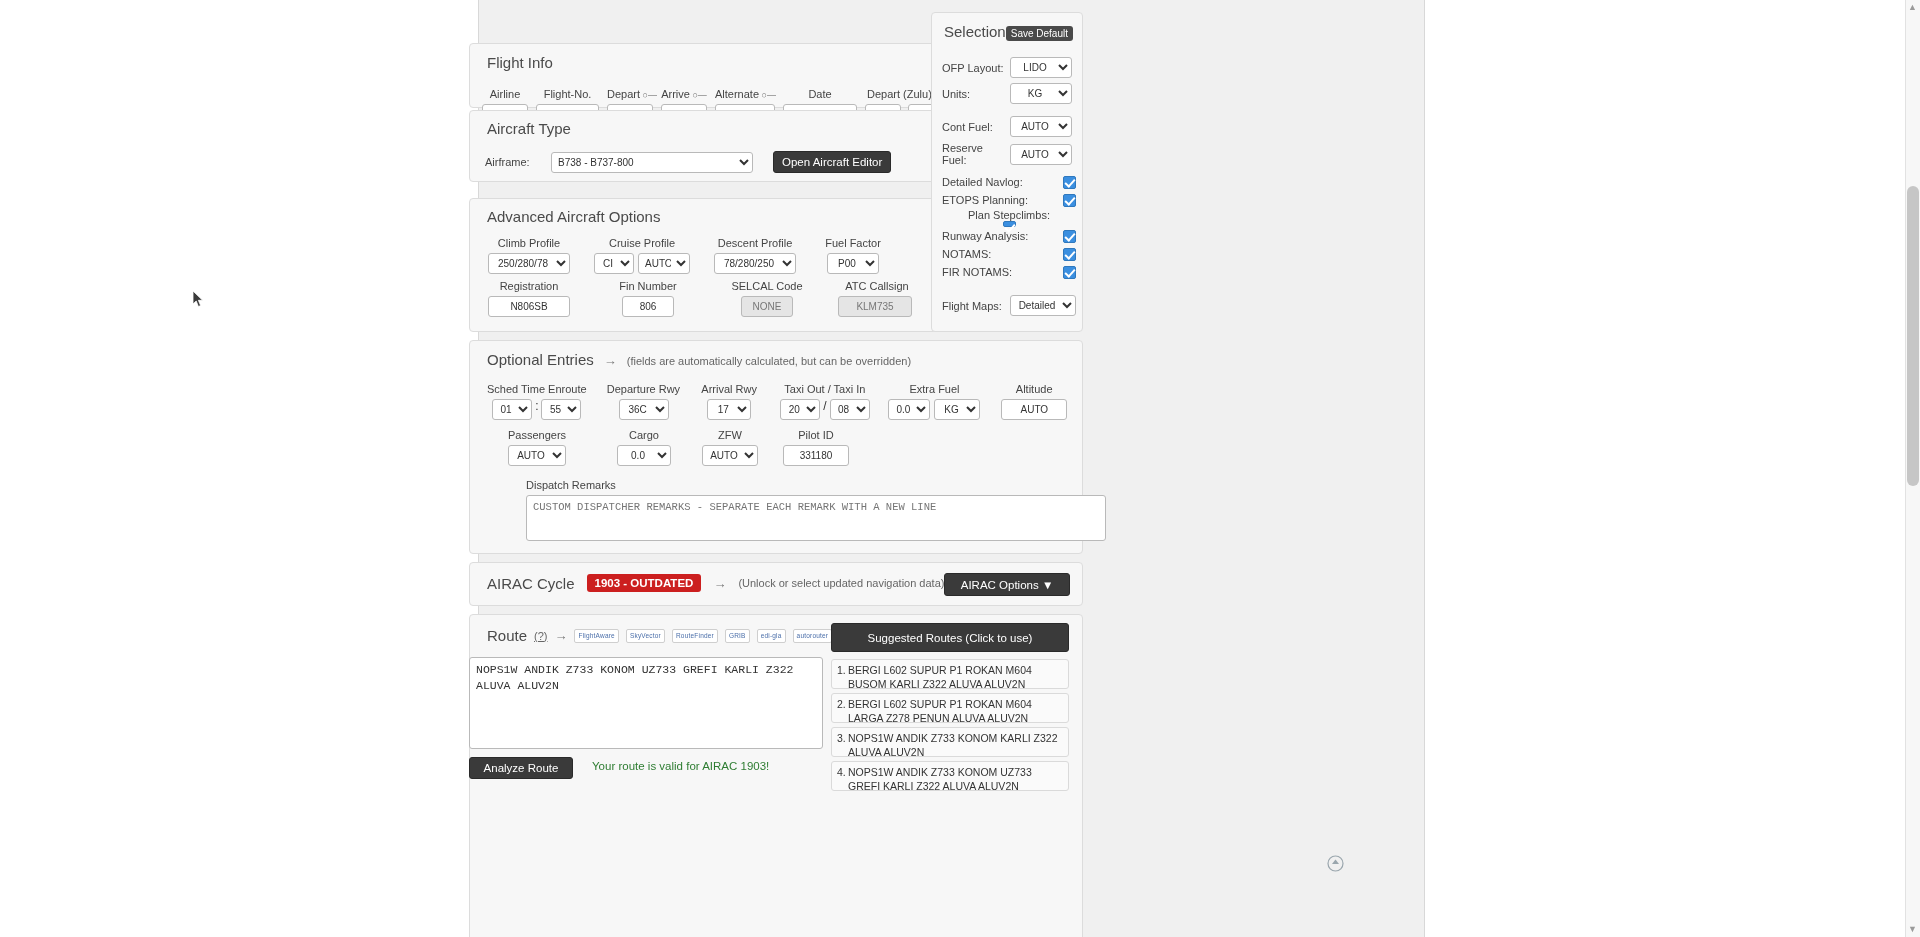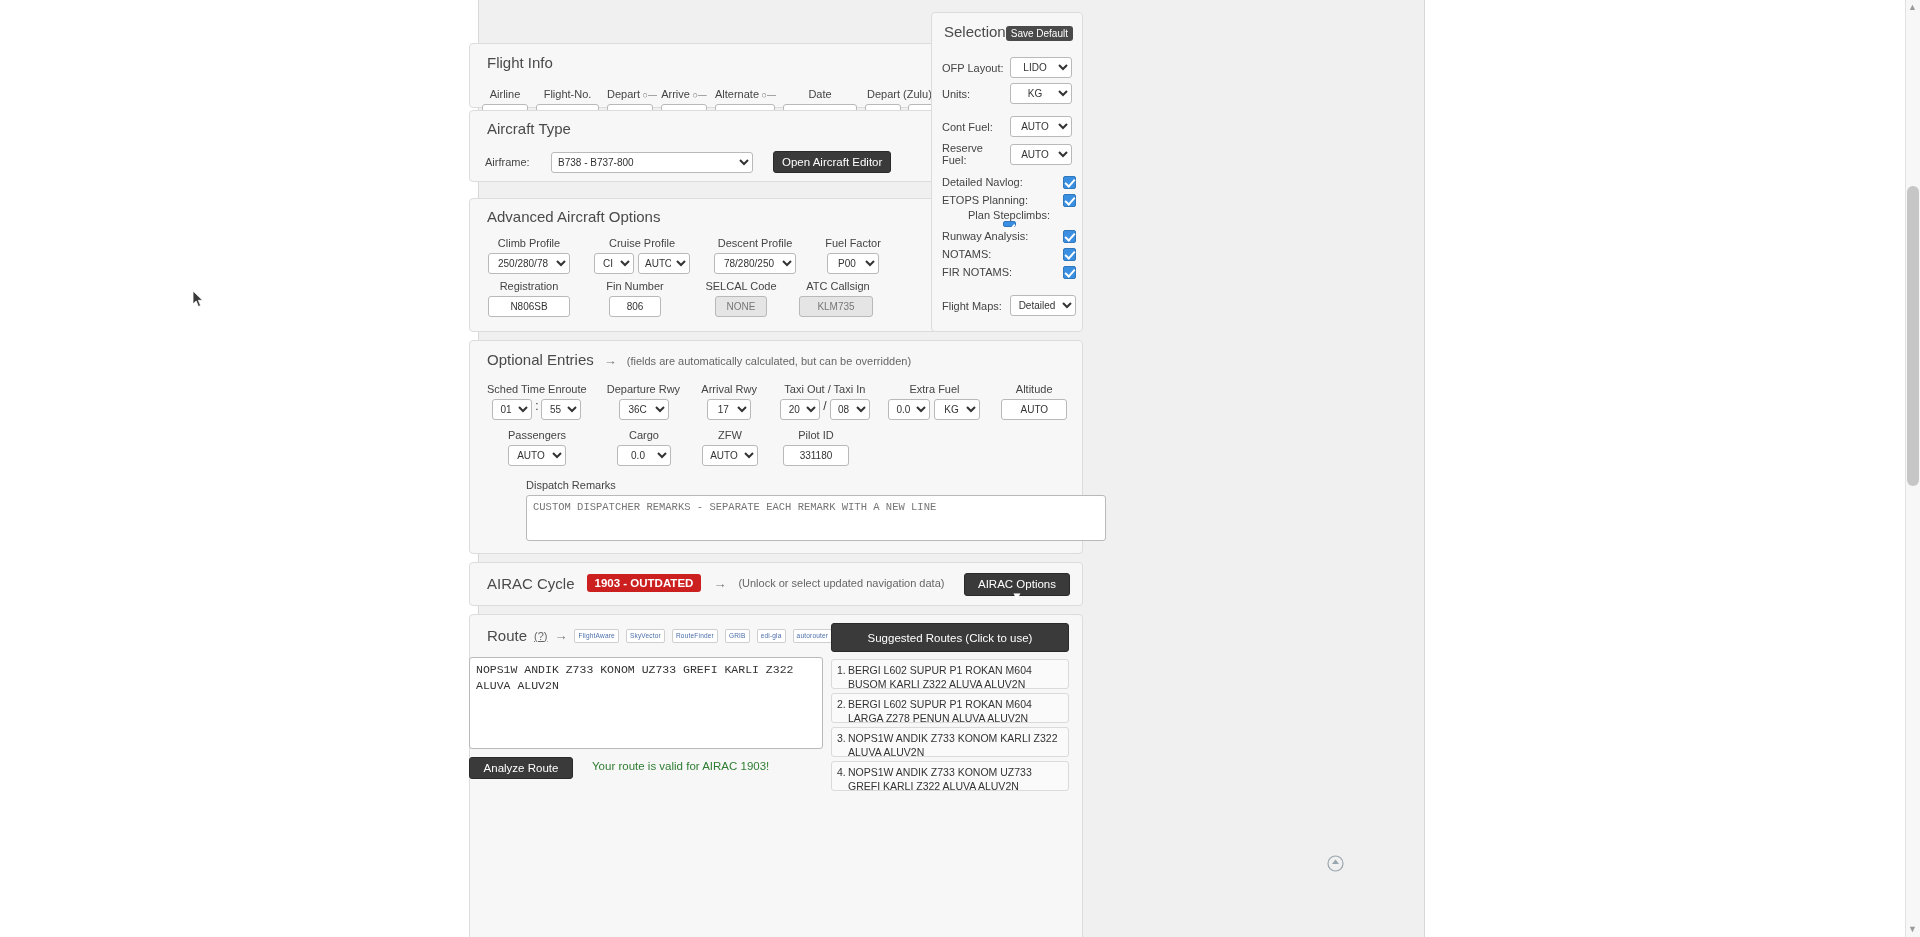--- a/index.html
+++ b/index.html
@@ -304,21 +304,21 @@
         <div style="width:82px;">
           <span class="lbl">Descent Profile</span>
           <select class="center" style="width:82px; margin-top:4px;"><option>78/280/250</option></select>
         </div>
         <div style="width:66px;">
           <span class="lbl">Fuel Factor</span>
           <select class="center" style="width:52px; margin-top:4px; margin-left:7px;"><option>P00</option></select>
         </div>
       </div>
 
-      <div style="position:absolute; left:18px; top:81px; width:534px; display:flex; gap:17px;">
+      <div style="position:absolute; left:18px; top:81px; width:534px; display:flex; gap:30px;">
         <div style="width:82px;">
           <span class="lbl">Registration</span>
           <input class="center" type="text" style="width: 82px; margin-top: 4px;" value="N806SB">
         </div>
         <div style="width:96px;">
           <span class="lbl">Fin Number</span>
           <input class="center" type="text" style="width: 52px; margin-top: 4px; margin-left: 22px;" value="806">
         </div>
         <div style="width:82px;">
           <span class="lbl">SELCAL Code</span>
@@ -459,21 +459,21 @@
       </div>
     </div>
 
     <div class="card" style="left:-10px; top:562px; width:614px; height:44px;">
       <div style="position:absolute; left:17px; top:11px; display:flex; align-items:center; gap:12px;">
         <span class="card-title">AIRAC Cycle</span>
         <span class="airac-badge">1903 - OUTDATED</span>
         <span class="arrow">→</span>
         <span class="hint">(Unlock or select updated navigation data)</span>
       </div>
-      <button class="btn-dark" style="position:absolute; right:12px; top:10px; width:106px; height:23px;">AIRAC Options ▼</button>
+      <button class="btn-dark" style="position:absolute; right:12px; top:10px; width:126px; height:23px;">AIRAC Options ▼</button>
     </div>
 
     <div class="card" style="left:-10px; top:614px; width:614px; height:330px;">
       <div style="position:absolute; left:17px; top:12px; display:flex; align-items:center; gap:7px;">
         <span class="card-title">Route</span>
         <span class="hint" style="text-decoration:underline; cursor:pointer;">(?)</span>
         <span class="arrow">→</span>
         <span class="prov-chip">FlightAware</span>
         <span class="prov-chip">SkyVector</span>
         <span class="prov-chip">RouteFinder</span>

